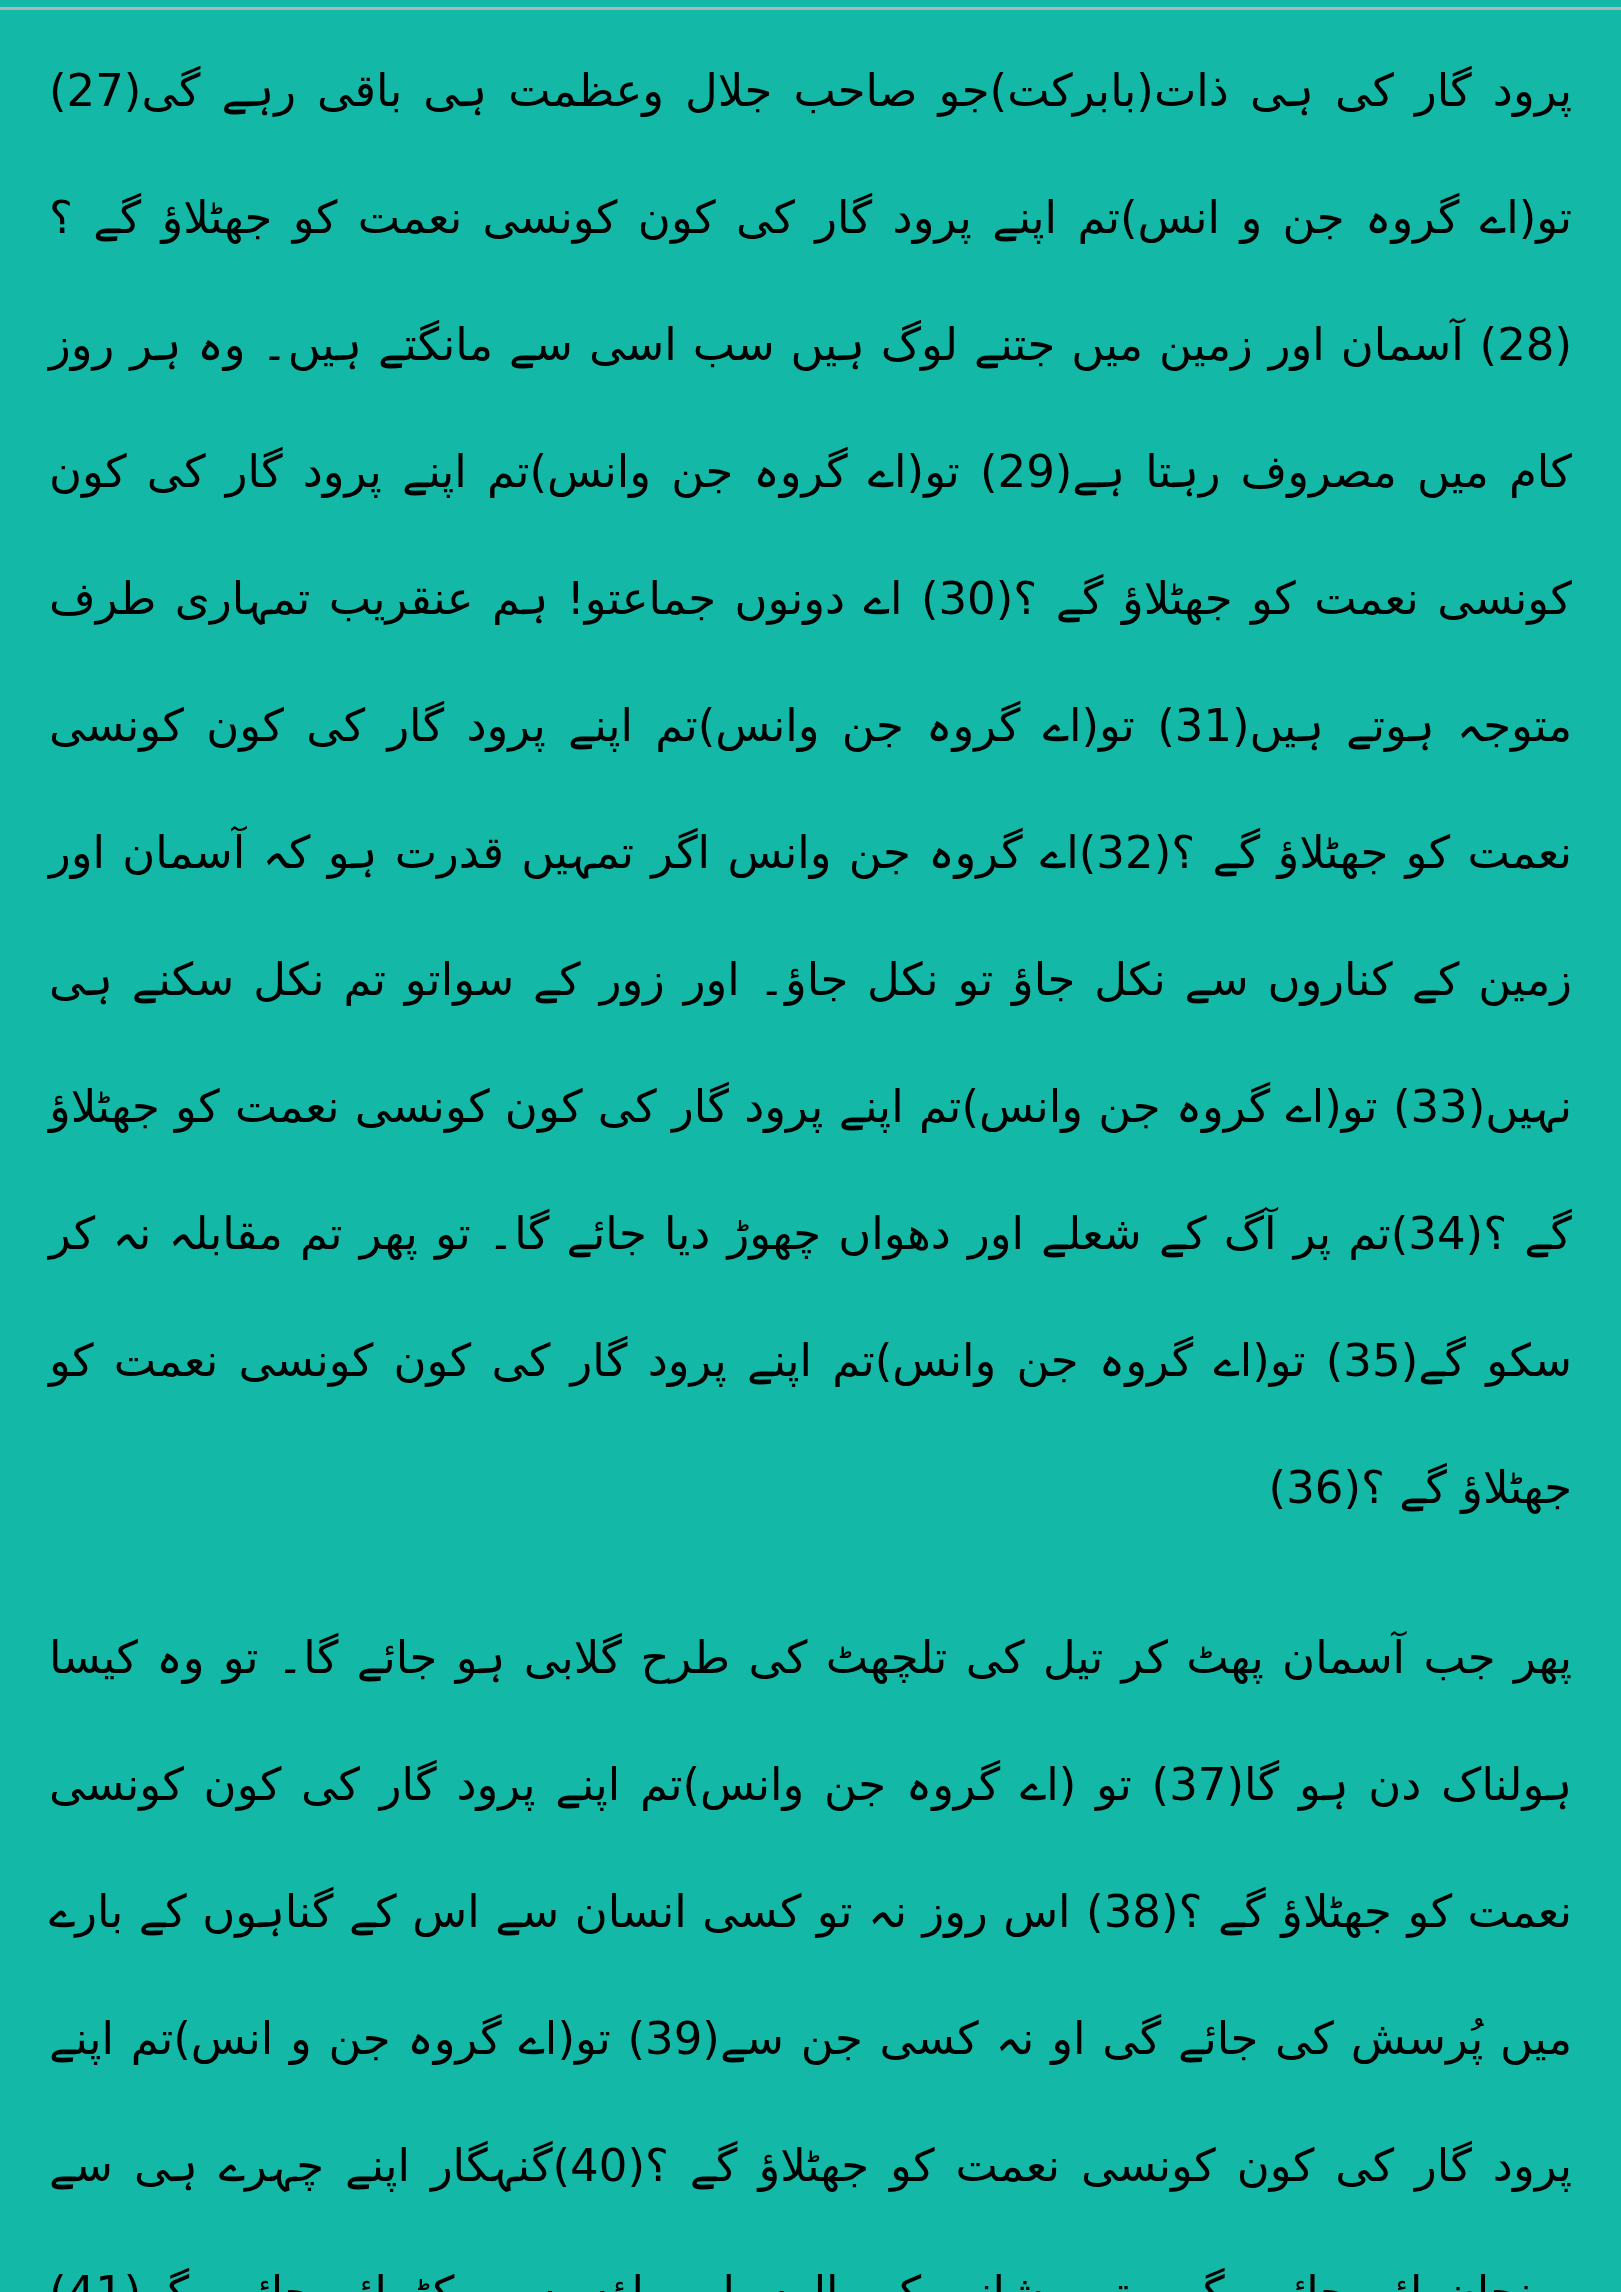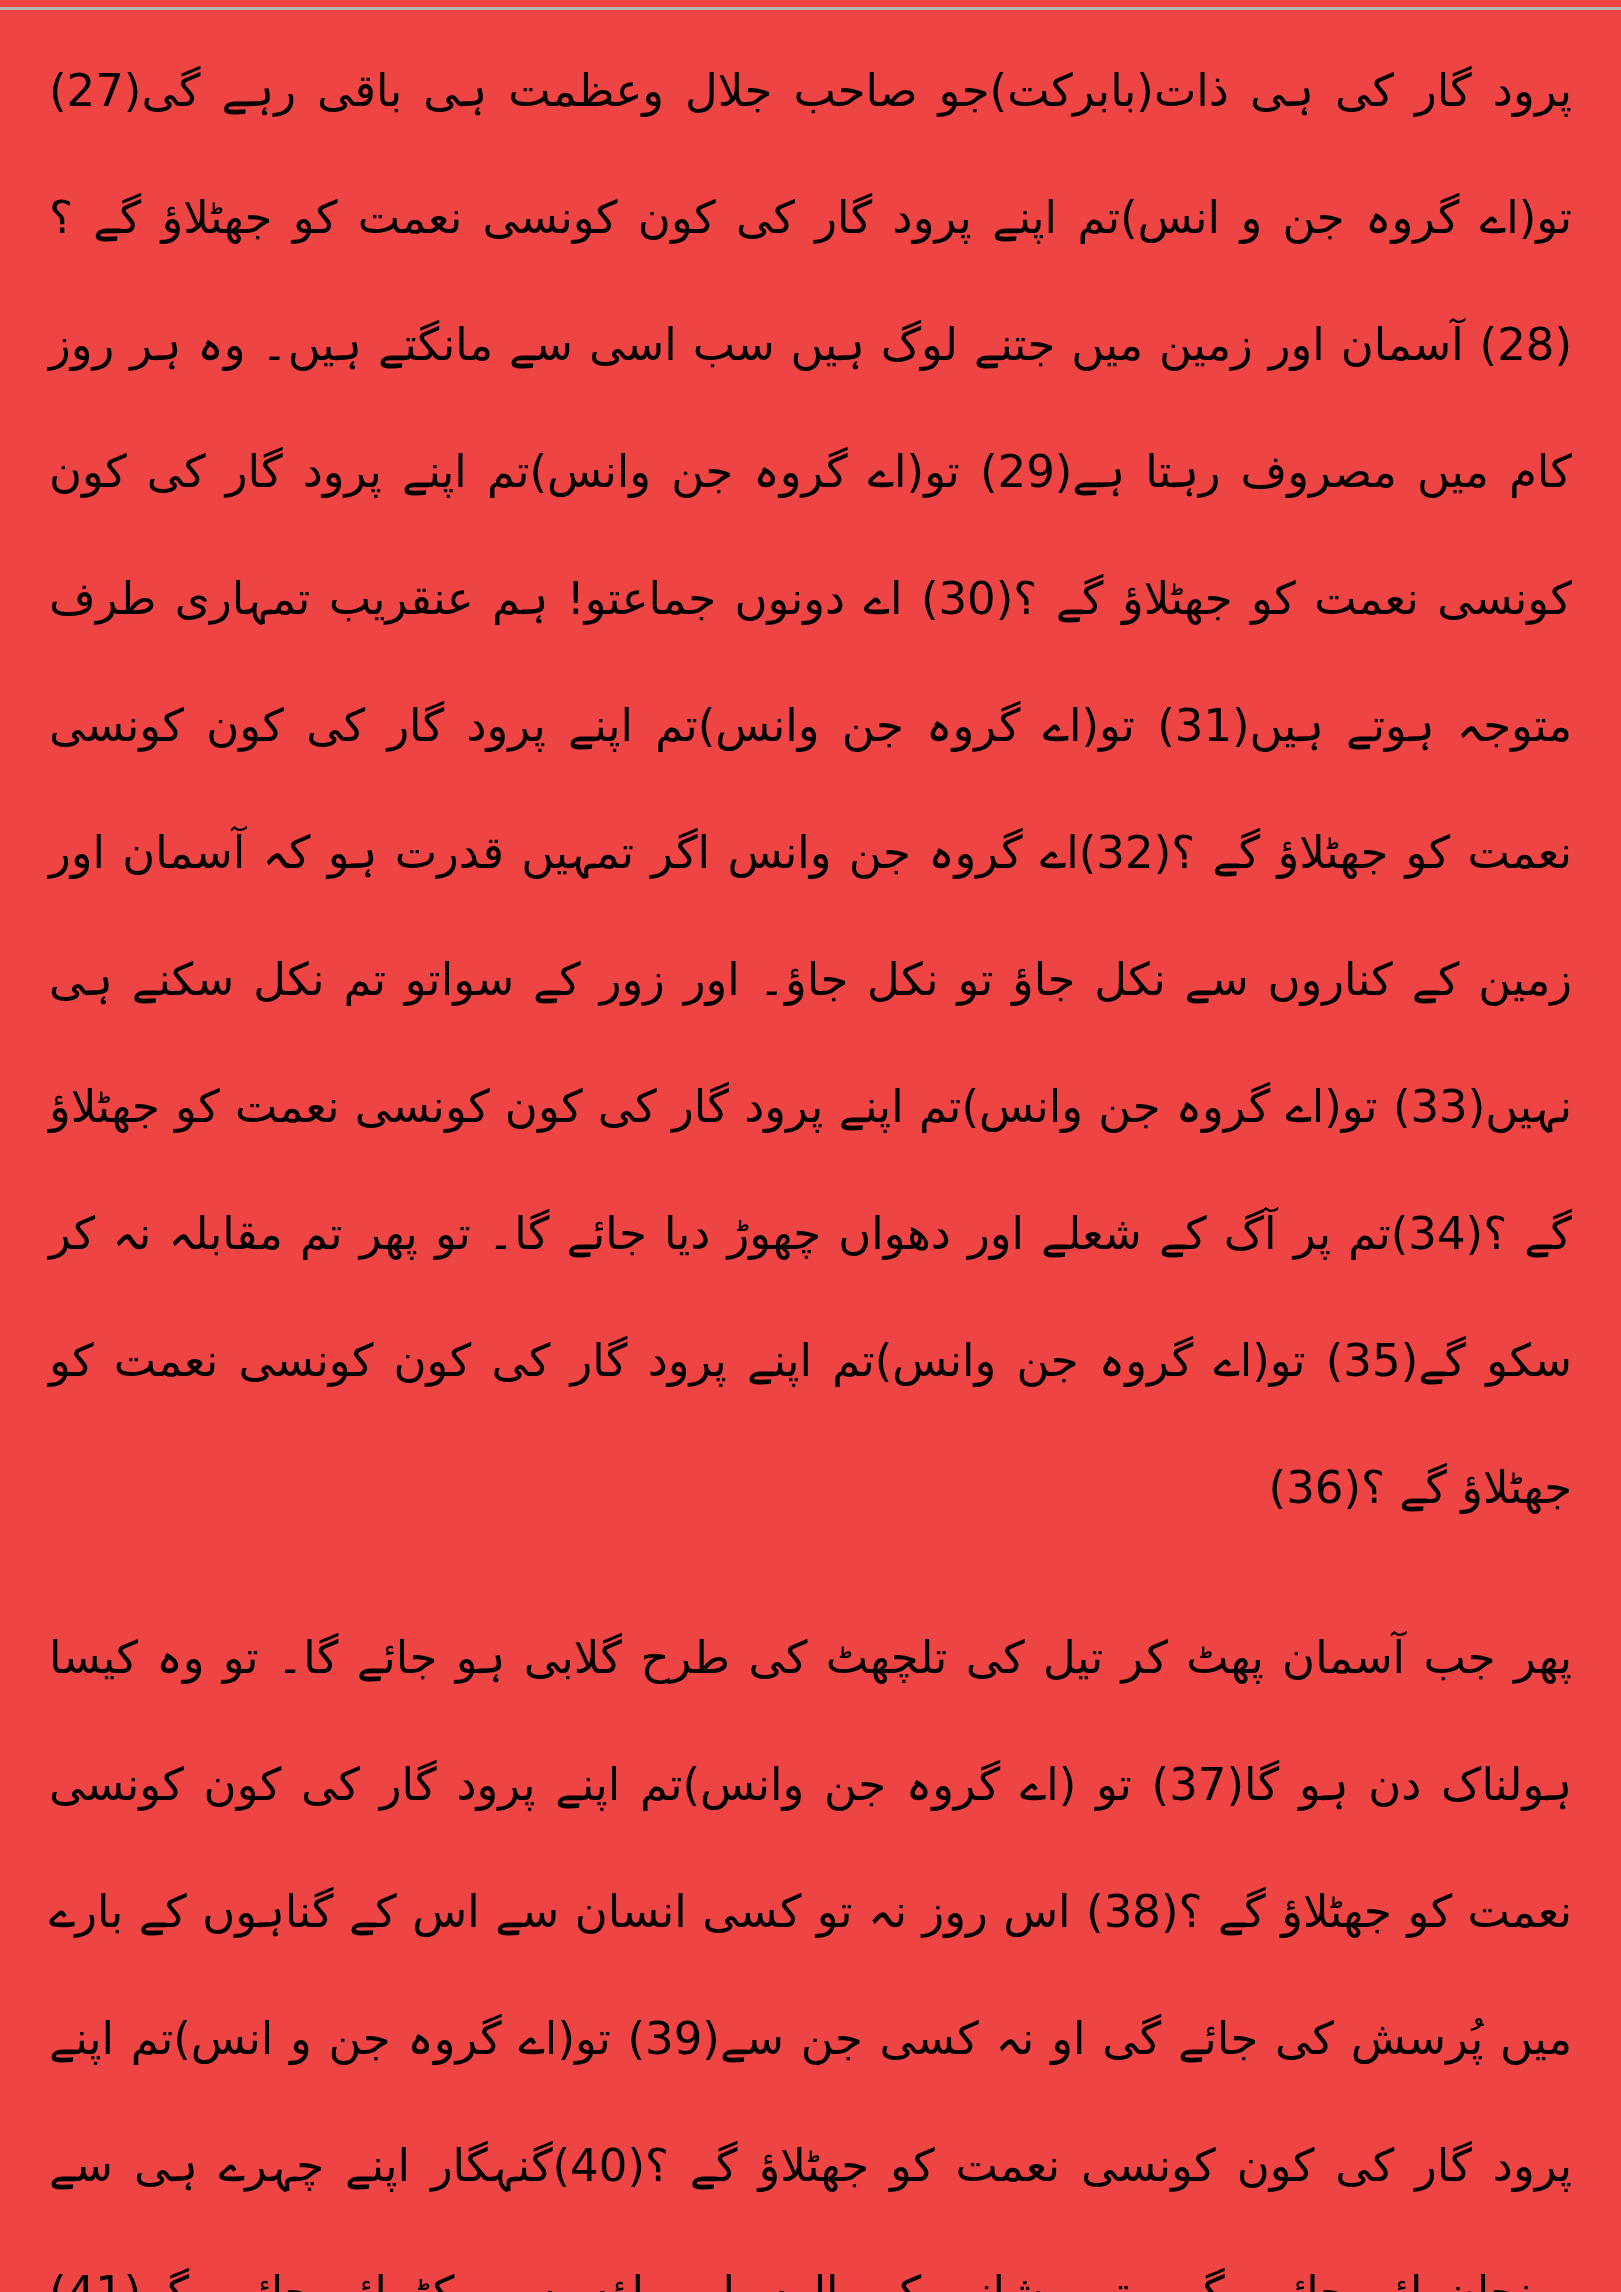--- a/index.html
+++ b/index.html
@@ -10,21 +10,21 @@
   body {
     width: 1621px;
     height: 2293px;
     position: relative;
     overflow: hidden;
     font-family: "DejaVu Sans", sans-serif;
   }
   .page {
     position: absolute;
     inset: 0;
-    background: #ef4444;
+    background: #14b8a6;
   }
   .top-rule {
     position: absolute;
     top: 7.2px;
     left: 0;
     width: 100%;
     height: 2.7px;
     background: #b3b3b3;
   }
   .text-block {

